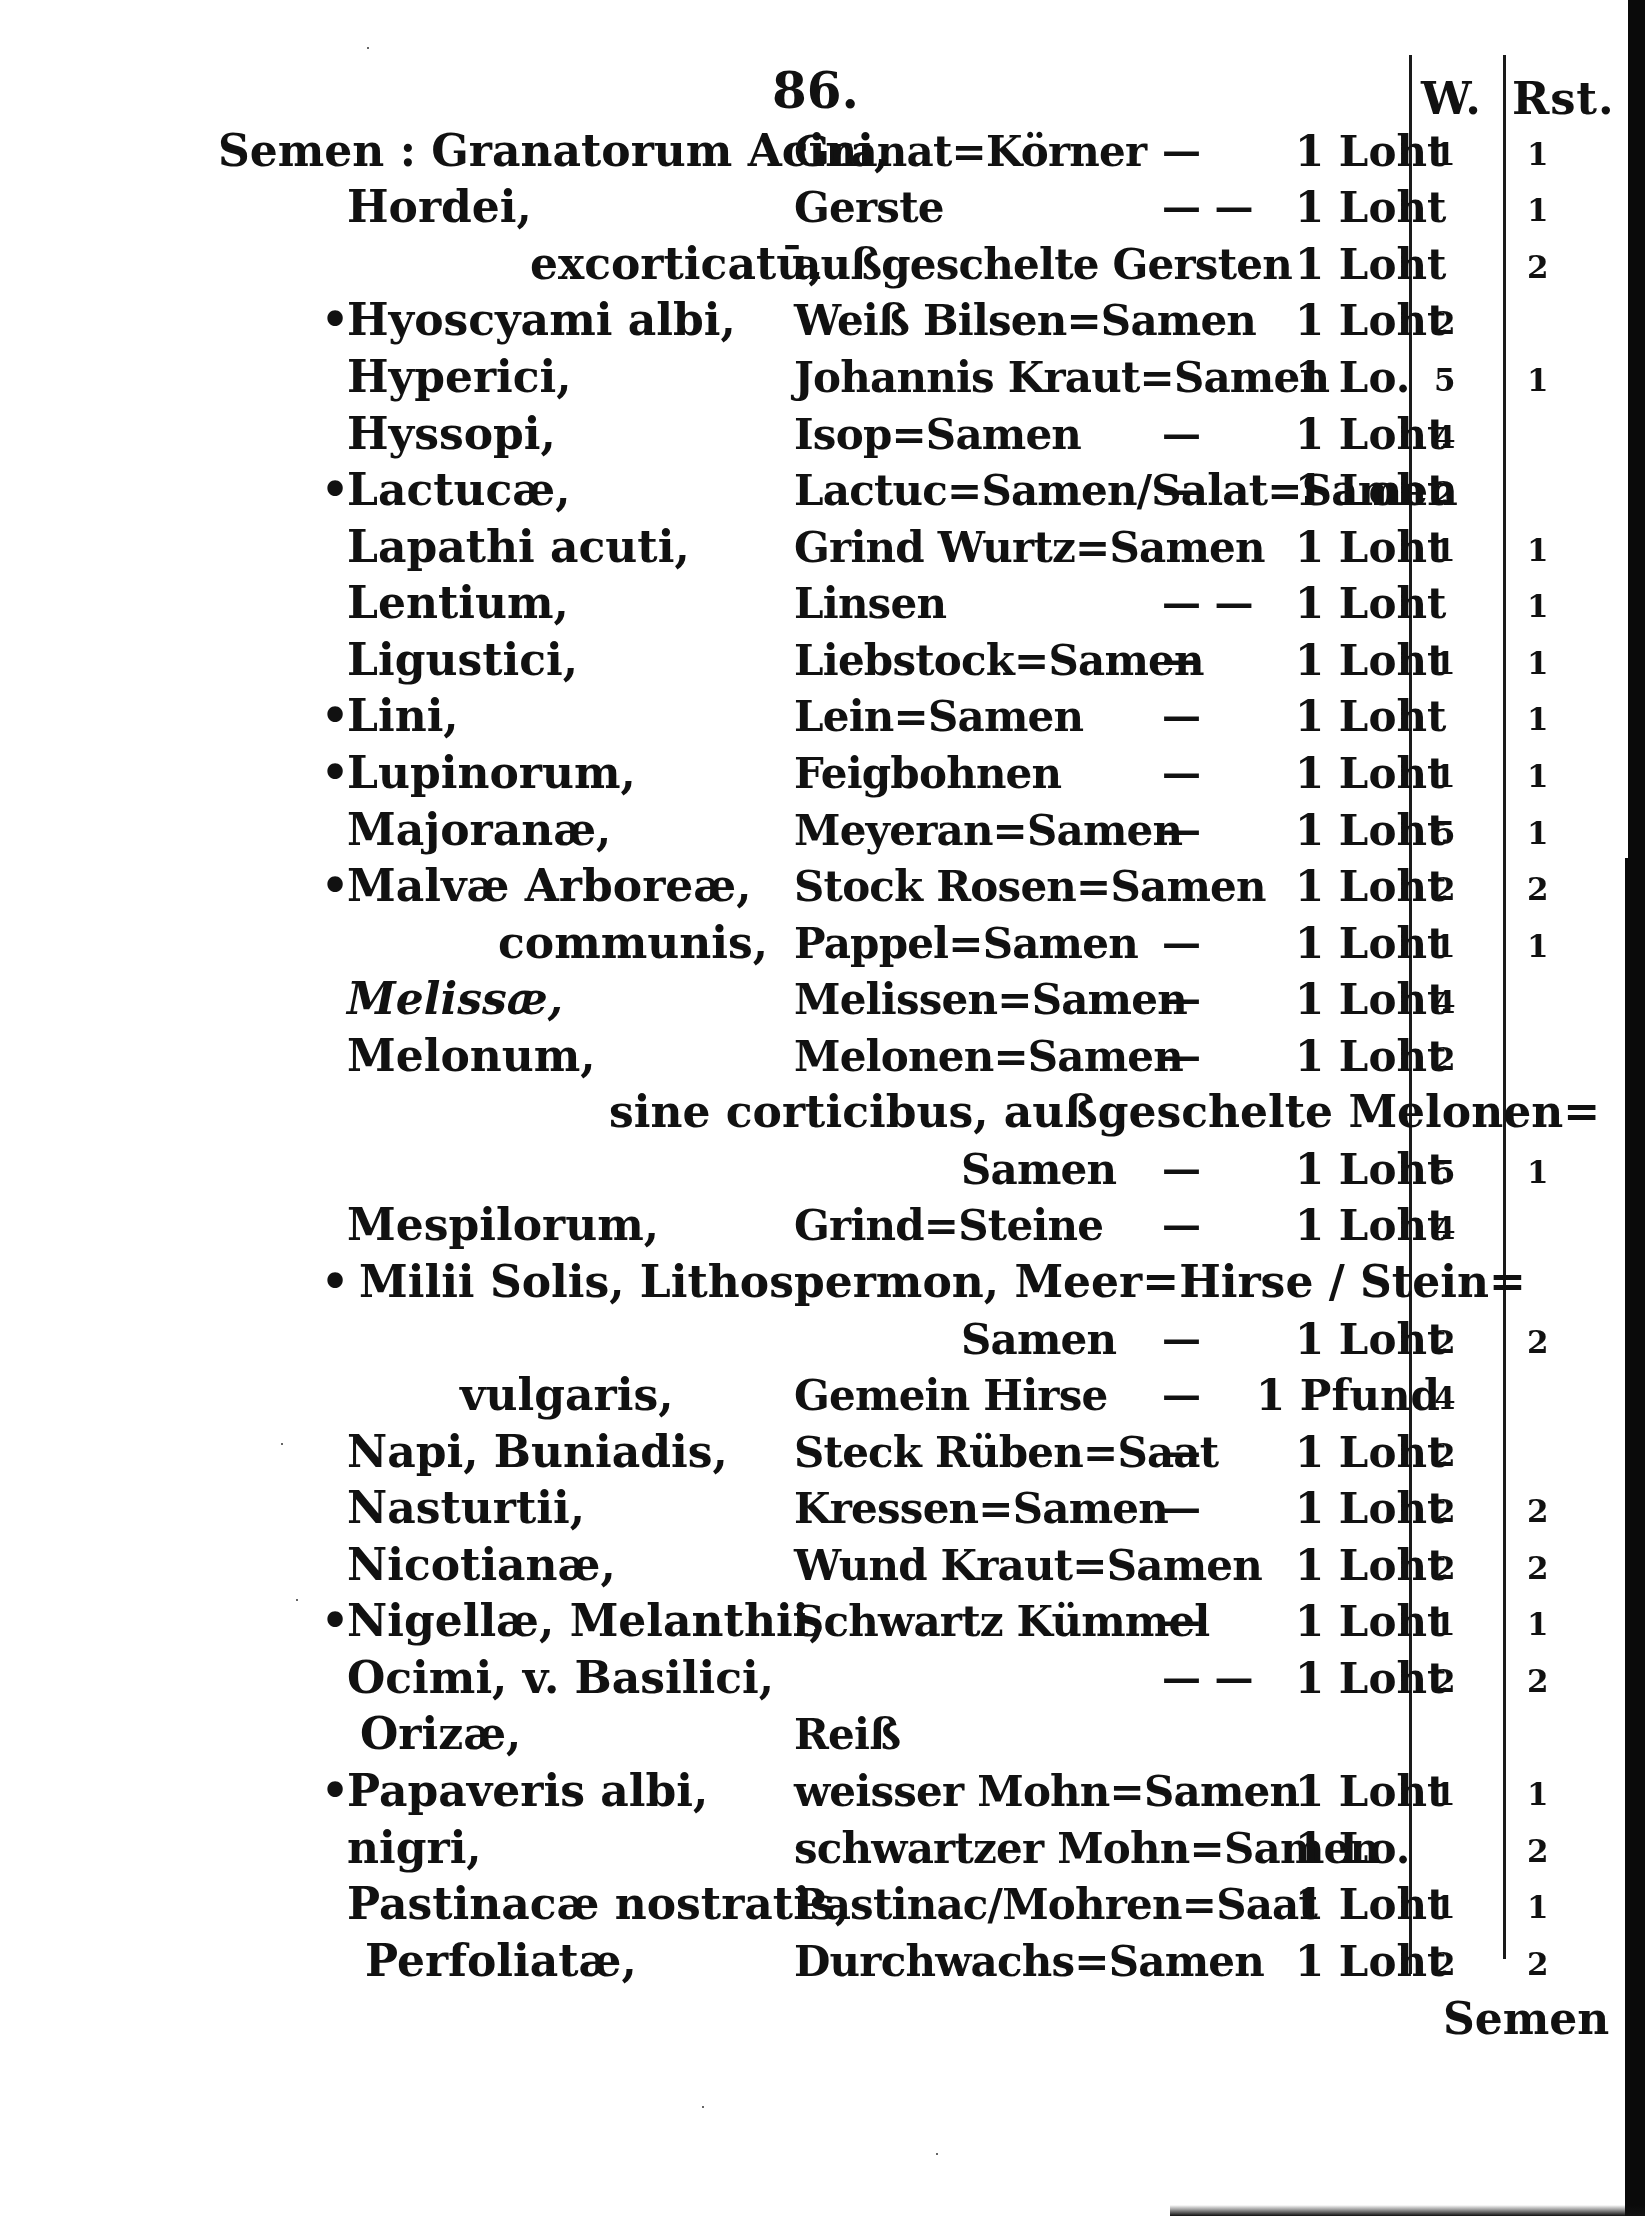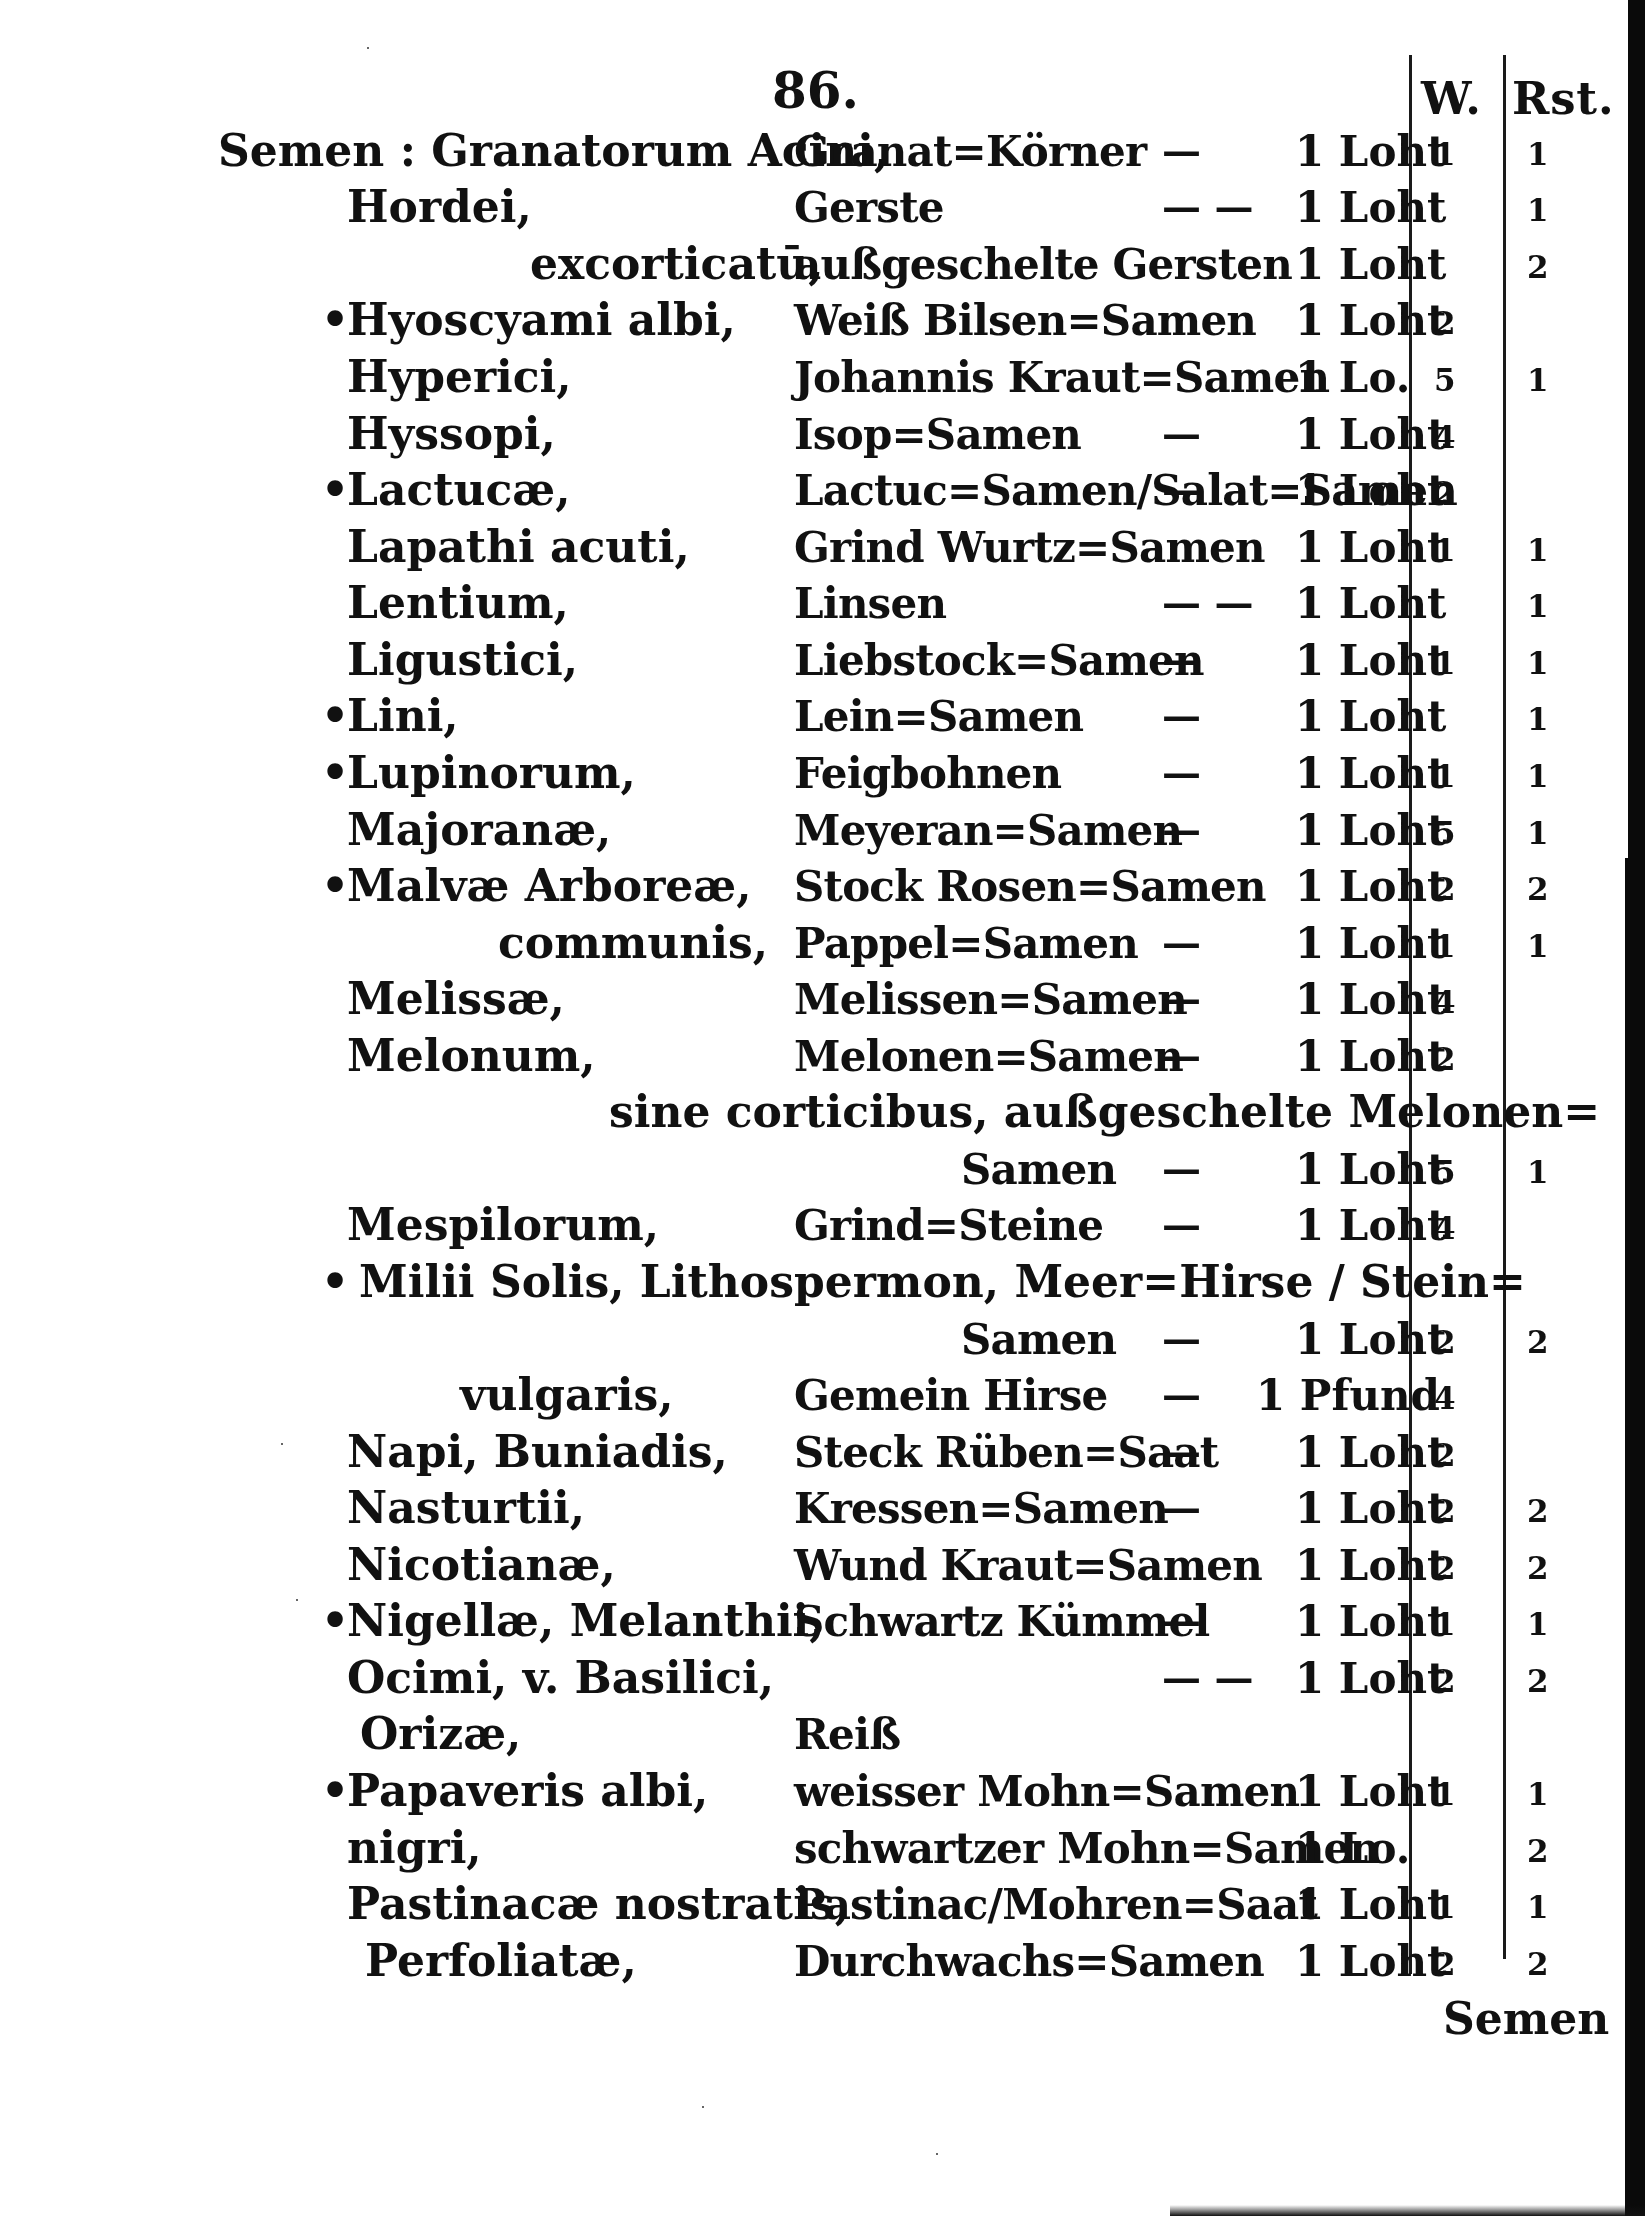--- a/index.html
+++ b/index.html
@@ -183,21 +183,21 @@
         <span class="bullet" style="left: 321px;"></span>
         <span class="lat" style="left: 498px;">communis,</span>
         <span class="ger" style="left: 794px; text-align: center;">Pappel=Samen</span>
         <span class="dash" style="left: 1162px;">—</span>
         <span class="qty" style="left: 1295px;">1 Loht</span>
         <span class="num" style="left: 1434px;">1</span>
         <span class="num" style="left: 1527px;">1</span>
       </div>
       <div class="row" style="top: 973px;">
         <span class="bullet" style="left: 321px;"></span>
-        <span class="lat" style="left: 347px;">Melissæ,</span>
+        <span class="lat" style="left: 347px; font-style: italic;">Melissæ,</span>
         <span class="ger" style="left: 794px;">Melissen=Samen</span>
         <span class="dash" style="left: 1162px;">—</span>
         <span class="qty" style="left: 1295px;">1 Loht</span>
         <span class="num" style="left: 1434px;">4</span>
         <span class="num" style="left: 1527px;"></span>
       </div>
       <div class="row" style="top: 1030px;">
         <span class="bullet" style="left: 321px;"></span>
         <span class="lat" style="left: 347px;">Melonum,</span>
         <span class="ger" style="left: 794px;">Melonen=Samen</span>

